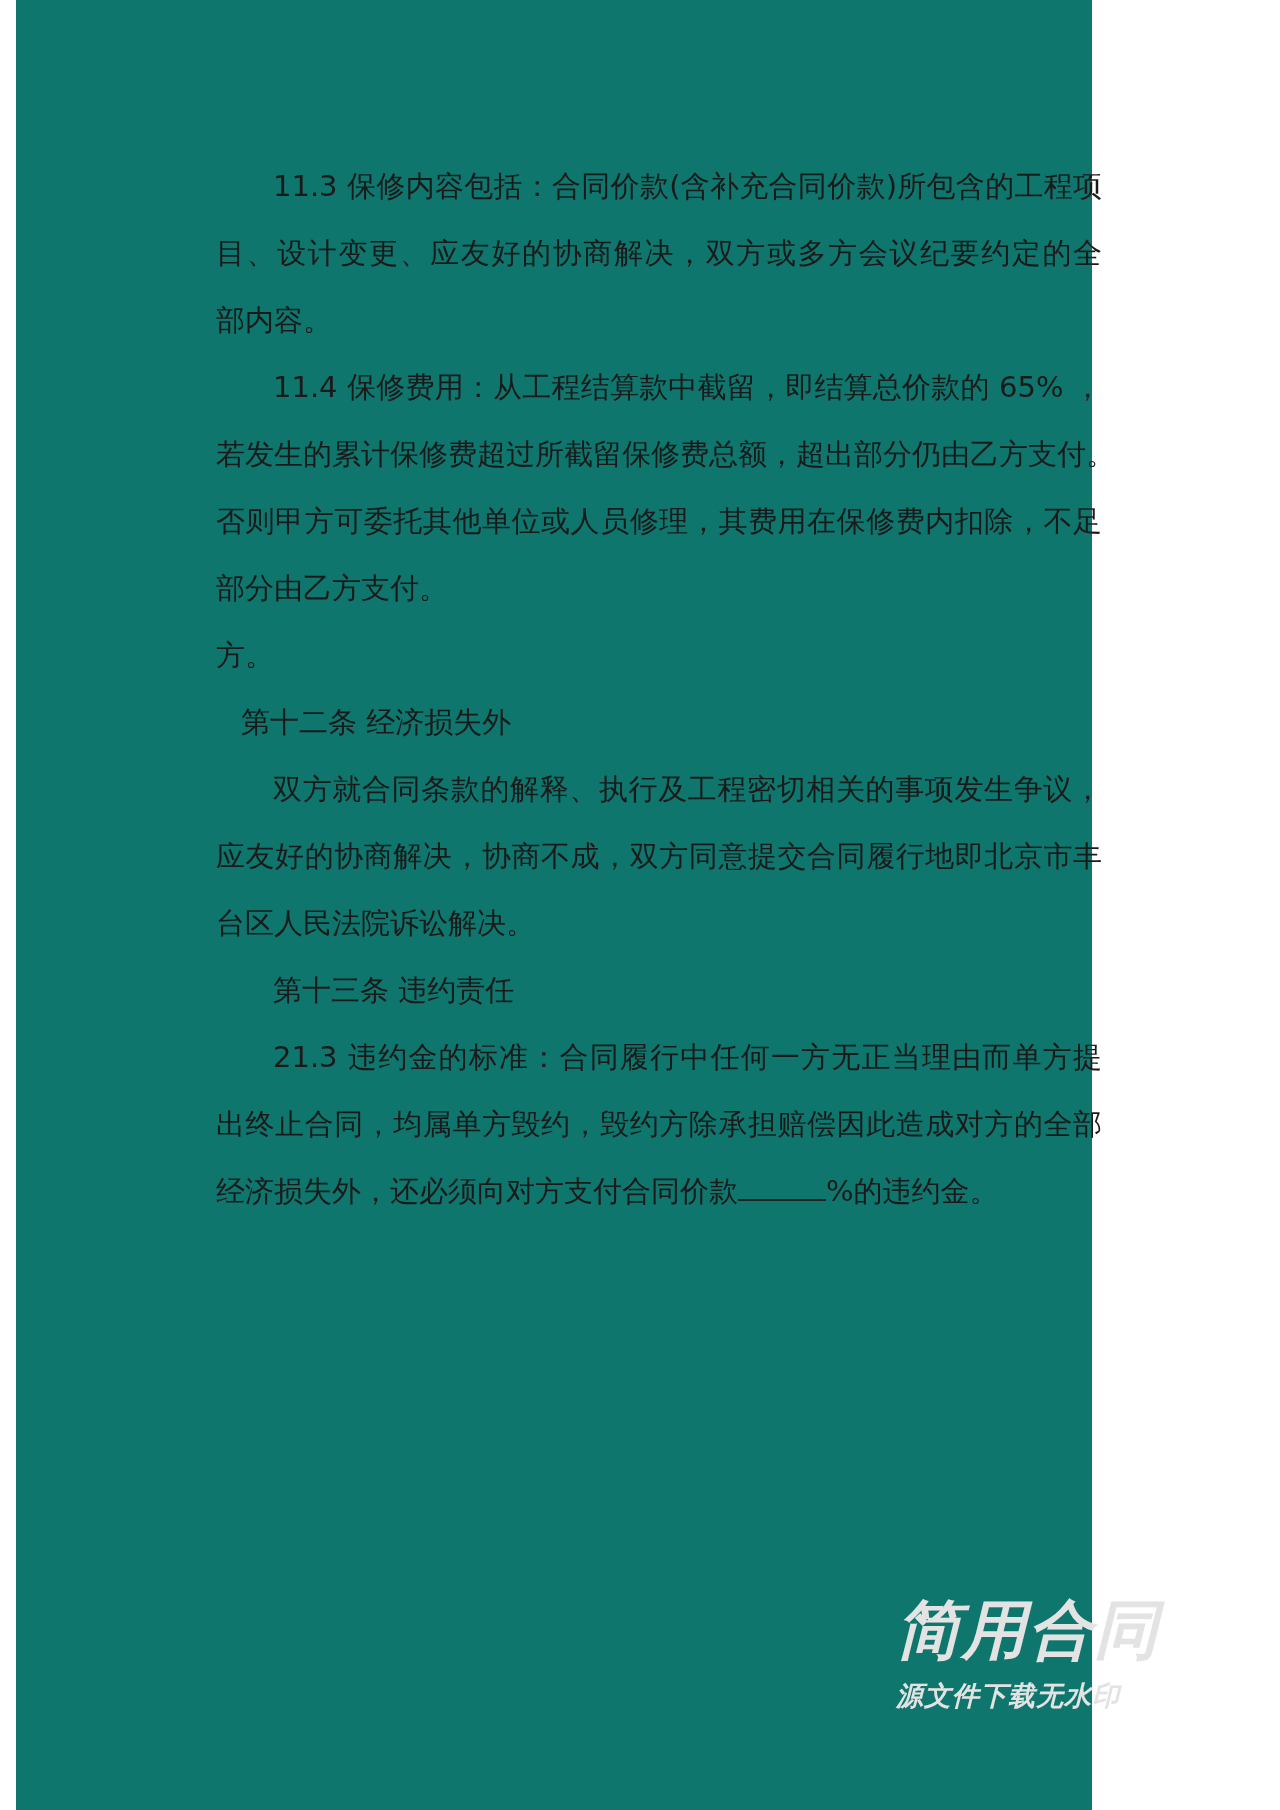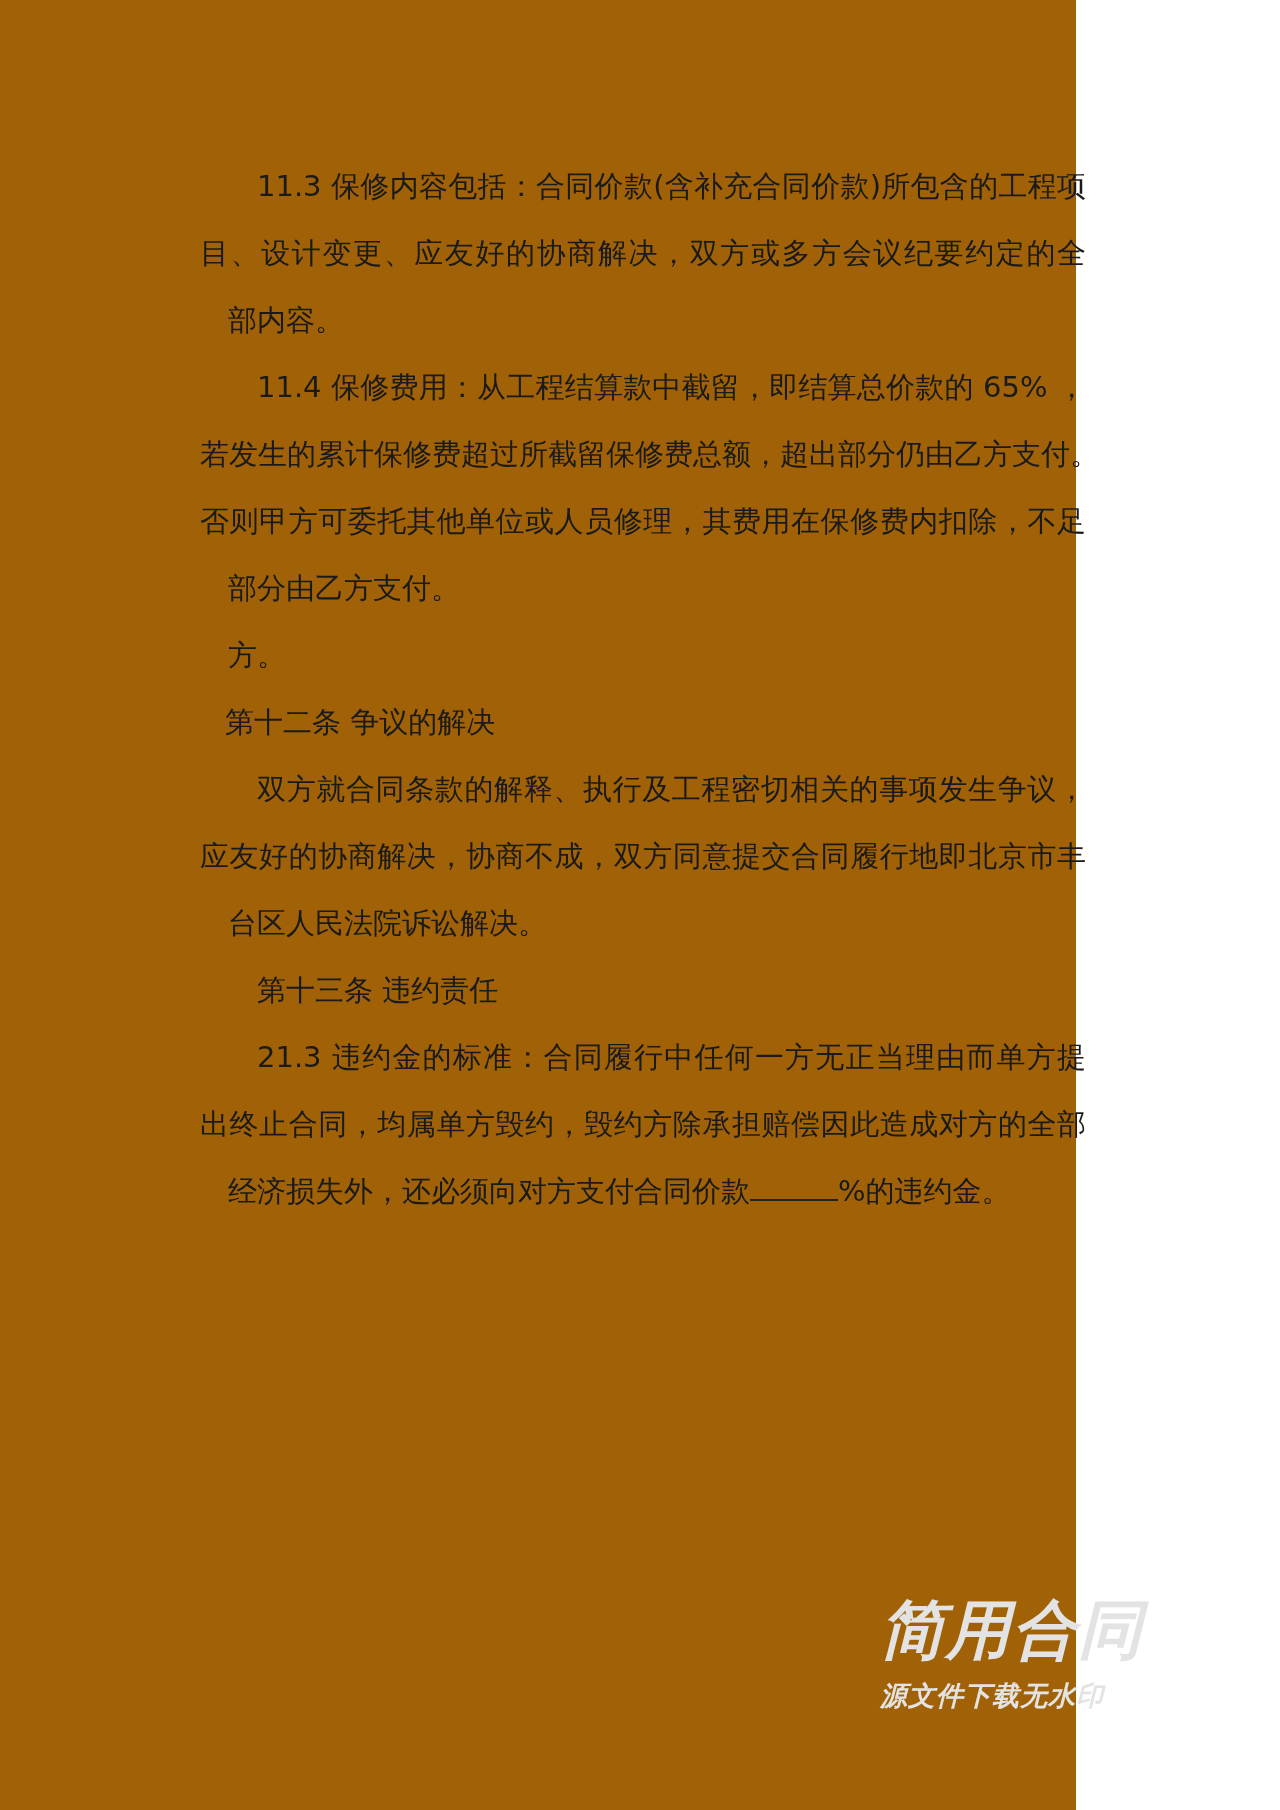--- a/index.html
+++ b/index.html
@@ -1,27 +1,27 @@
 <!DOCTYPE html>
 <html><head>
 <meta charset="utf-8">
 <style>
   html, body { margin: 0; padding: 0; background: #ffffff; }
   body { width: 1280px; height: 1810px; position: relative; overflow: hidden; }
-  .page { position: absolute; left: 0; top: 0; width: 1076px; height: 1810px; background: #a16207; }
+  .page { position: absolute; left: 16px; top: 0; width: 1076px; height: 1810px; background: #0f766e; }
   .content {
     position: absolute; left: 200px; top: 153px; width: 886px;
     font-family: "DejaVu Sans", "Liberation Sans", sans-serif;
     font-size: 29px; color: #1a1a1a;
   }
   .line {
     display: block; height: 67px; line-height: 67px; white-space: nowrap;
     text-align: justify; text-align-last: justify;
   }
-  .line.last { text-align-last: left; margin-left: 28px; }
+  .line.last { text-align-last: left; }
   .line.indent { padding-left: 57px; }
   .line.heading-12 { padding-left: 25px; text-align-last: left; }
   .line.heading-13 { padding-left: 57px; text-align-last: left; }
   .blank { display: inline-block; width: 88px; border-bottom: 2px solid #222; height: 26px; vertical-align: baseline; }
   .watermark {
     position: absolute; left: 880px; top: 1598px; width: 300px;
     font-family: "DejaVu Sans", sans-serif; font-weight: bold; font-style: italic;
     color: #e3e3e3; pointer-events: none;
   }
   .wm-title { display: block; font-size: 64px; line-height: 64px; letter-spacing: 2px; white-space: nowrap; }
@@ -47,21 +47,21 @@
     <div>
       <span class="line">否则甲方可委托其他单位或人员修理，其费用在保修费内扣除，不足</span>
       <span class="line last">部分由乙方支付。</span>
     </div>
 
     <div>
       <span class="line last">方。</span>
     </div>
 
     <div>
-      <span class="line heading-12">第十二条 争议的解决</span>
+      <span class="line heading-12">第十二条 经济损失外</span>
       <span class="line indent">双方就合同条款的解释、执行及工程密切相关的事项发生争议，</span>
       <span class="line">应友好的协商解决，协商不成，双方同意提交合同履行地即北京市丰</span>
       <span class="line last">台区人民法院诉讼解决。</span>
     </div>
 
     <div>
       <span class="line heading-13">第十三条 违约责任</span>
 
 
       <div>

